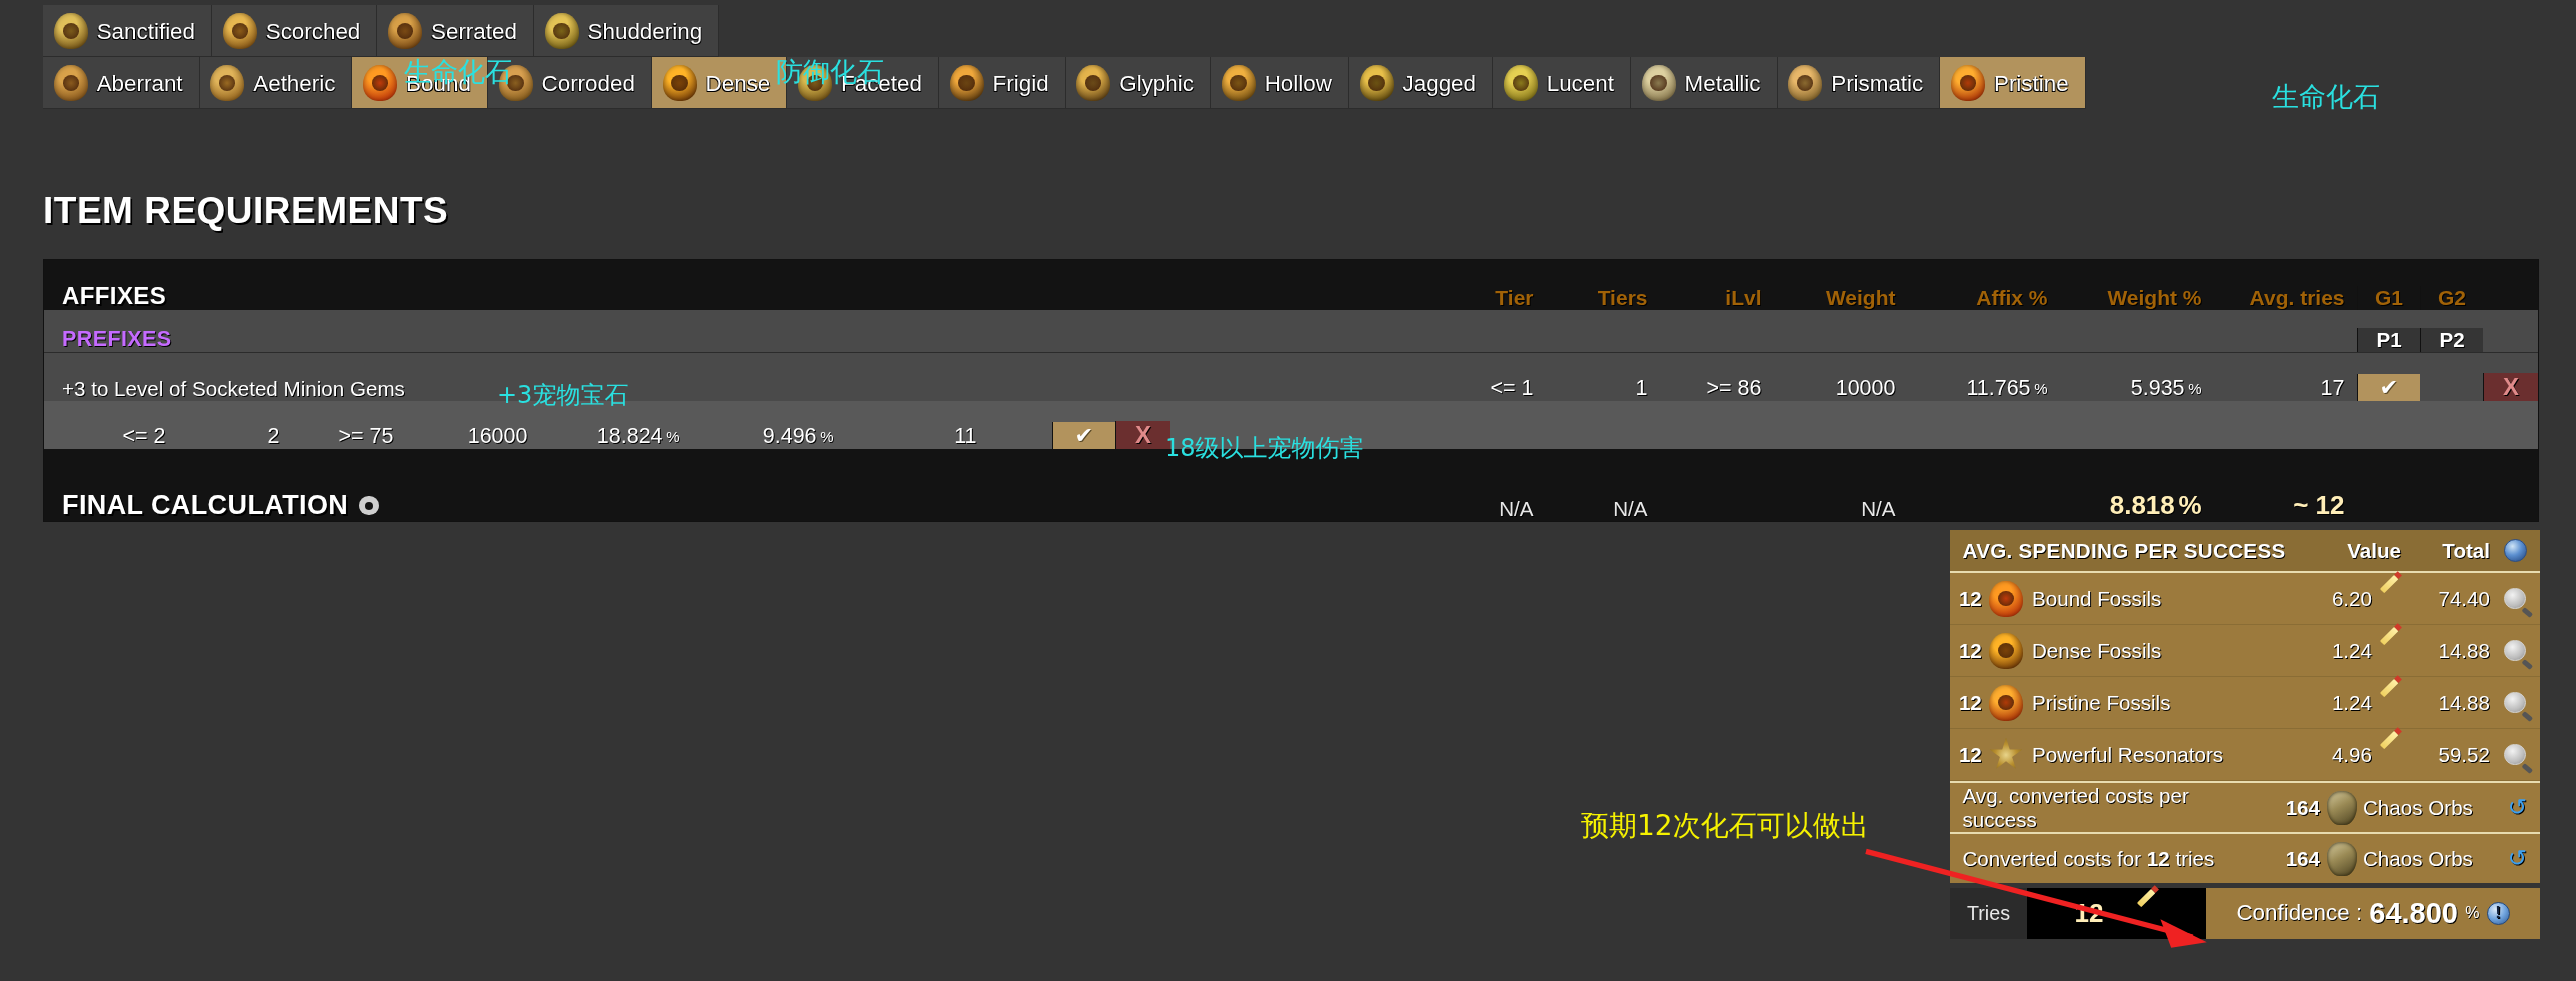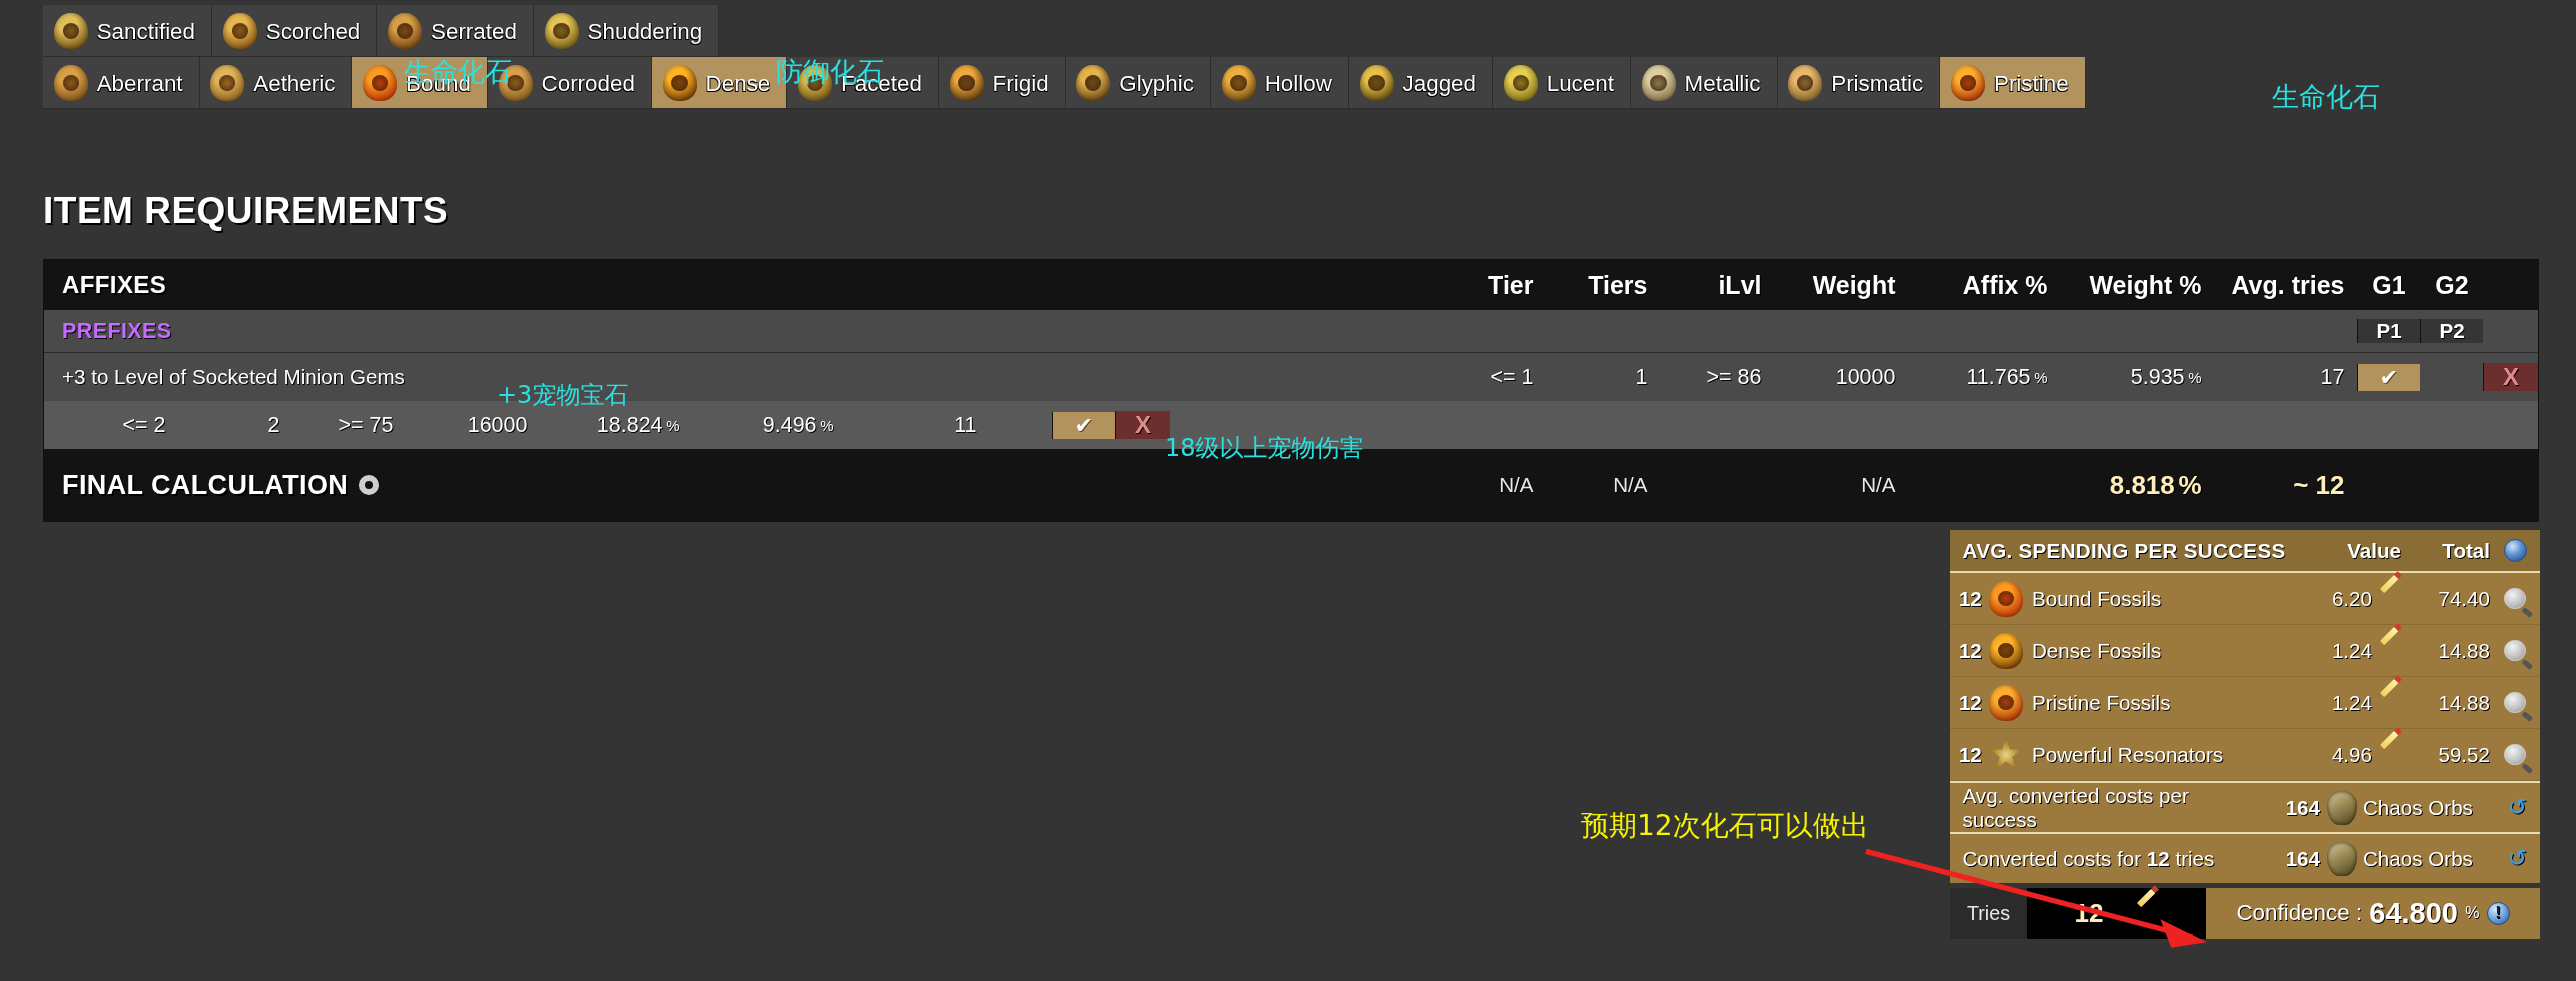--- a/index.html
+++ b/index.html
@@ -62,38 +62,38 @@
   
   .sect-title {
     position: absolute; left: 43px; top: 190px;
     font-size: 37px; font-weight: bold; color: #fff; letter-spacing: 0.5px;
     text-shadow: 1.8px 1.8px 0 #000;
   }
 
   
   .tbl { position: absolute; left: 43px; top: 259px; width: 2496px;
          border: 1.8px solid #111; background: #3c3c3c; }
-  .trow { display: flex; align-items: center; position: relative; }
+  .trow { display: flex; align-items: flex-end; position: relative; }
   .thead { background: #131313; height: 50px; }
   .c-name  { flex: 1 1 auto; display: flex; align-items: center; padding-left: 18px; }
   .c-num   { flex: 0 0 97px; display: flex; align-items: center; justify-content: flex-end; padding-right: 12.5px; }
   .c-tier  { flex: 0 0 134px; }
   .c-tiers { flex: 0 0 114px; }
   .c-ilvl  { flex: 0 0 114px; }
   .c-weight{ flex: 0 0 134px; }
   .c-affix { flex: 0 0 152px; }
   .c-wpct  { flex: 0 0 154px; }
   .c-avg   { flex: 0 0 143px; }
   .c-g1, .c-g2 { flex: 0 0 63px; display: flex; align-items: center; justify-content: center;
                  border-left: 1.8px solid #111; }
   .c-x  { flex: 0 0 55px; display: flex; align-items: center; justify-content: center;
           border-left: 1.8px solid #111; }
 
   .thead .c-num, .thead .c-g1, .thead .c-g2 {
-    color: #ffffff; font-size: 25px; font-weight: bold; text-shadow: 0.9px 0.9px 0 #000;
+    color: #a16207; font-size: 21px; font-weight: bold; text-shadow: 0.9px 0.9px 0 #000;
   }
   .thead .affixes-lbl { color: #fff; font-size: 24px; font-weight: bold; letter-spacing: 0.4px;
                         text-shadow: 1.8px 1.8px 0 #000; }
 
   .prefix-row { background: #4a4a4a; height: 43px; border-bottom: 0.9px solid #2b2b2b; }
   .prefix-lbl { color: #c56bff; font-size: 21.5px; font-weight: bold; letter-spacing: 0.4px;
                 text-shadow: 0.9px 0.9px 0 #000; }
   .p-cell { flex: 0 0 63px; display:flex; align-items:center; justify-content:center;
             color:#fff; font-size:20.6px; font-weight:bold; background:#353535;
             border-left: 1.8px solid #111; text-shadow: 0.9px 0.9px 0 #000; }

